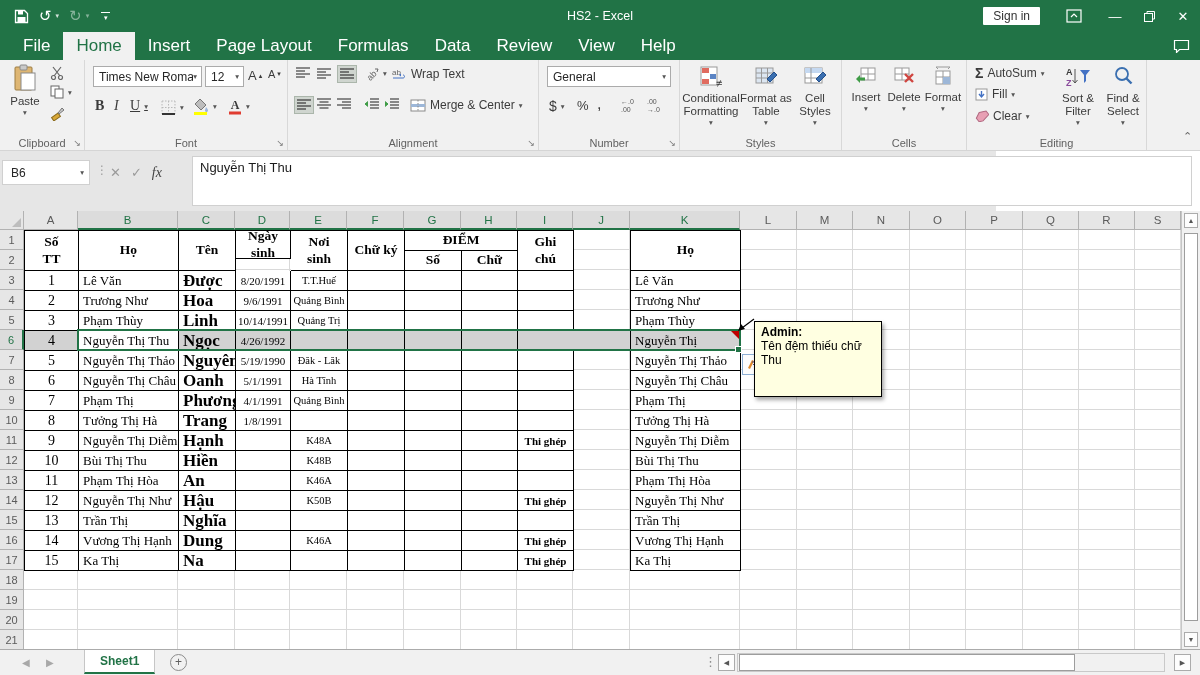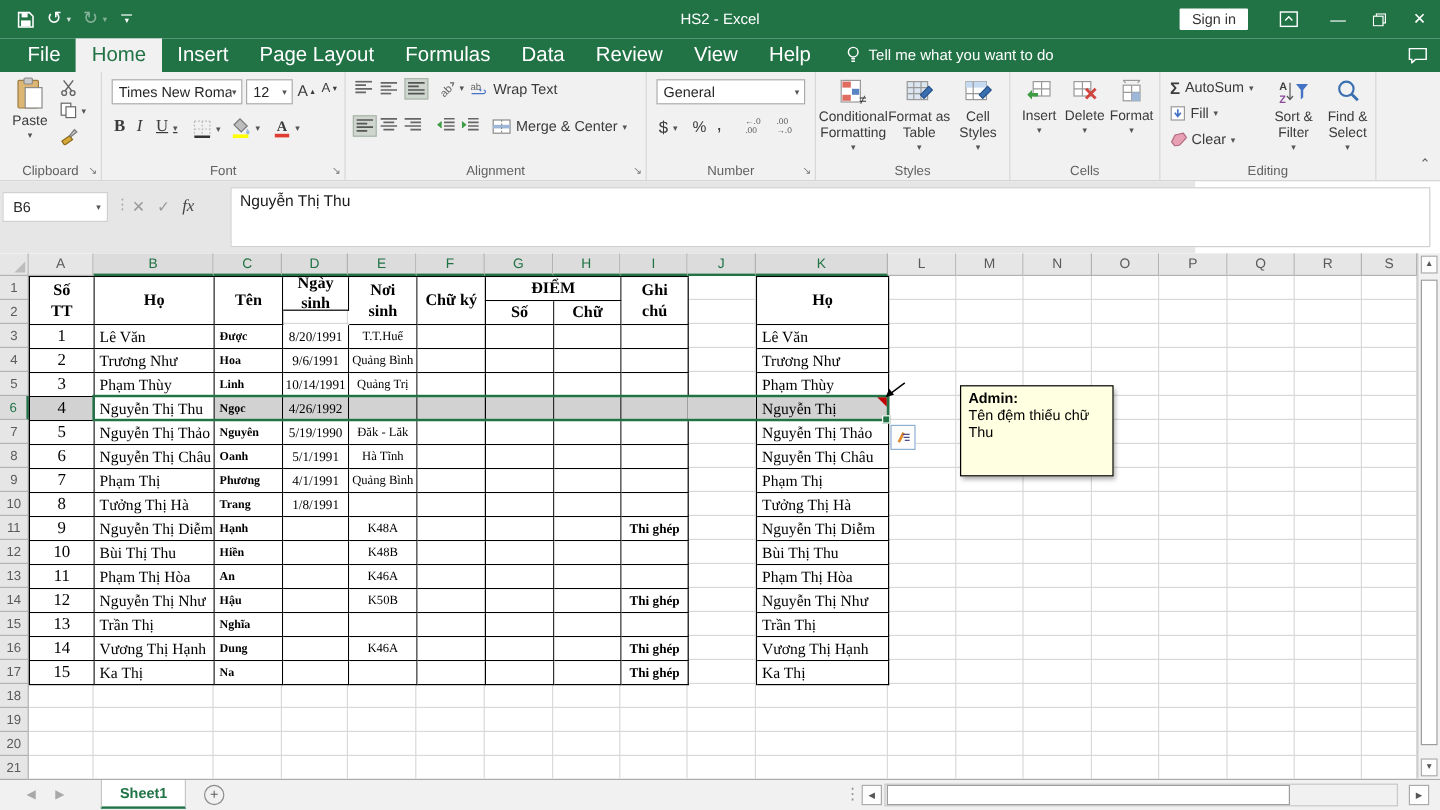--- a/index.html
+++ b/index.html
@@ -70,38 +70,38 @@
           display:flex;align-items:center;justify-content:center;cursor:pointer;}
   .rowhead.hsel{background:#dcdcdc;border-right:2px solid #217346;color:#217346;}
   .gl{position:absolute;background:#d9d9d9;z-index:1;}
   .tblock{position:absolute;border-left:1px solid #000;border-top:1px solid #000;box-sizing:content-box;z-index:2;}
   .td{position:absolute;box-sizing:border-box;border-right:1px solid #000;border-bottom:1px solid #000;
       background:#fff;font-family:"Liberation Serif","DejaVu Serif",serif;color:#000;
       display:flex;align-items:center;justify-content:center;overflow:hidden;cursor:cell;}
   .th{font-weight:bold;font-size:13.5px;white-space:pre-line;text-align:center;line-height:1.2;}
   .num{font-size:14px;}
   .name{justify-content:flex-start;padding-left:4px;font-size:13px;}
-  .ten{justify-content:flex-start;padding-left:4px;font-size:10px;font-weight:bold;}
+  .ten{justify-content:flex-start;padding-left:4px;font-size:17px;font-weight:bold;}
   .date{font-size:11px;}
   .place{font-size:10.5px;}
   .note{font-size:11px;font-weight:bold;}
   .sel{background:#d2d2d2;}
   .active{background:#fff;}
   .jpatch{position:absolute;left:573px;top:119px;width:57px;height:20px;background:#d2d2d2;z-index:2;}
   .selbox{position:absolute;left:77px;top:118px;width:664px;height:22px;border:2px solid #217346;
           box-sizing:border-box;z-index:5;pointer-events:none;}
   .fillhandle{position:absolute;left:735px;top:135px;width:7px;height:7px;background:#217346;
           border:1px solid #fff;box-sizing:border-box;z-index:6;cursor:crosshair;}
   .cmt-tri{position:absolute;left:731px;top:120px;width:0;height:0;border-top:8px solid #c00000;
           border-left:8px solid transparent;z-index:3;}
   .smarttag{position:absolute;left:742px;top:143px;width:21px;height:21px;background:#fdfdfd;
           border:1px solid #8eb0d5;box-sizing:border-box;z-index:6;display:flex;align-items:center;justify-content:center;}
   .tooltip{position:absolute;left:754px;top:110px;width:128px;height:76px;background:#ffffe1;
           border:1px solid #000;box-sizing:border-box;z-index:7;padding:3px 6px;
-          box-shadow:2px 3px 4px rgba(0,0,0,.35);font-size:12px;color:#000;margin-left:46px;}
+          box-shadow:2px 3px 4px rgba(0,0,0,.35);font-size:12px;color:#000;}
   .tooltip .au{font-weight:bold;}
   .cmt-arrow{position:absolute;left:735px;top:104px;z-index:7;}
   
   .vsb{position:absolute;left:1181px;top:0;width:19px;height:438px;background:#f1f1f1;
        border-left:1px solid #c6c6c6;box-sizing:border-box;z-index:8;}
   .sbtn{position:absolute;left:2px;width:14px;height:15px;background:#fdfdfd;border:1px solid #ababab;
        box-sizing:border-box;color:#555;font-size:7px;display:flex;align-items:center;justify-content:center;cursor:pointer;}
   .vthumb{position:absolute;left:2px;top:22px;width:14px;height:388px;background:#fff;border:1px solid #9d9d9d;
        box-sizing:border-box;cursor:pointer;}
   
@@ -167,29 +167,20 @@
     <div class="tabs">
       <span class="rtab">File</span>
       <span class="rtab active">Home</span>
       <span class="rtab">Insert</span>
       <span class="rtab">Page Layout</span>
       <span class="rtab">Formulas</span>
       <span class="rtab">Data</span>
       <span class="rtab">Review</span>
       <span class="rtab">View</span>
       <span class="rtab">Help</span>
-      <span class="tellme">
-        <span>
-          <svg width="12" height="16" viewBox="0 0 12 16">
-              <circle cx="6" cy="5.5" r="4" fill="none" stroke="#fff" stroke-width="1.2"></circle>
-              <path d="M4.5 11h3M4.5 13h3" stroke="#fff" stroke-width="1.2"></path>
-            </svg>
-        </span>
-        <span>Tell me what you want to do</span>
-      </span>
     </div>
     <span class="tabrow-comment">
       <svg width="17" height="14" viewBox="0 0 17 14">
           <path d="M1.5 1.5h14v9h-9l-3 3v-3h-2z" fill="none" stroke="#fff" stroke-width="1.2"></path>
         </svg>
     </span>
   </div>
 
   <div class="ribbon">
 

